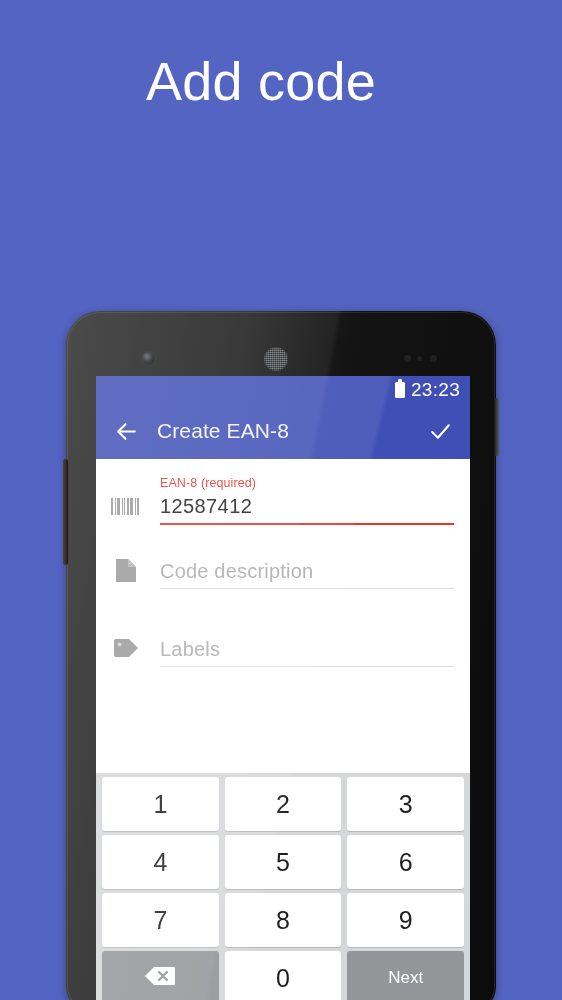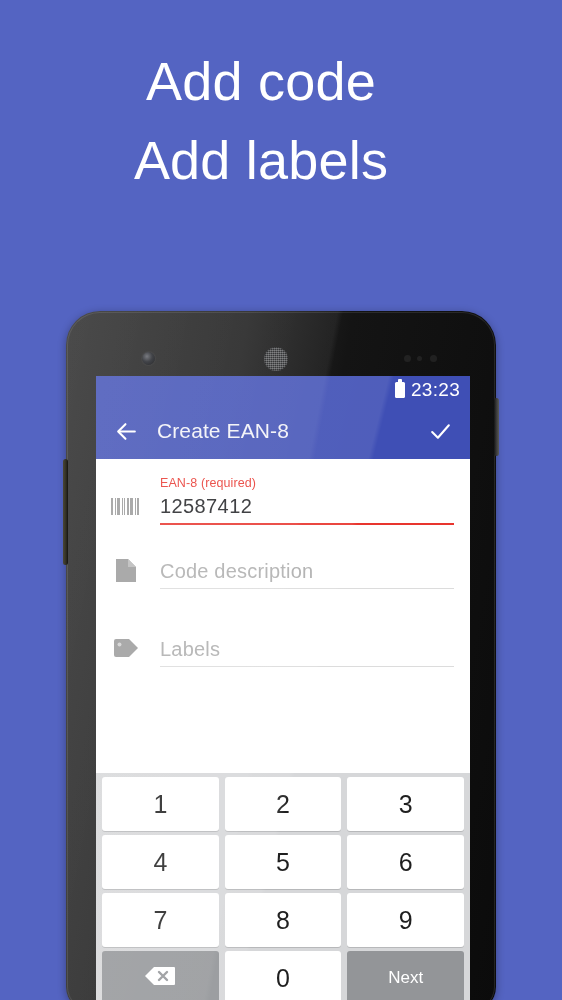--- a/index.html
+++ b/index.html
@@ -310,21 +310,20 @@
     font-size: 17px;
   }
 
   .del-glyph { display: block; }
 </style>
 </head>
 <body>
 
 <div class="headline">
   <div>Add code</div>
-  <div>Add labels</div>
 </div>
 
 <div class="phone">
 
   <div class="phone-body">
     <div class="phone-rim"></div>
 
     <div class="cam"></div>
     <div class="earpiece"></div>
     <div class="sensors">

